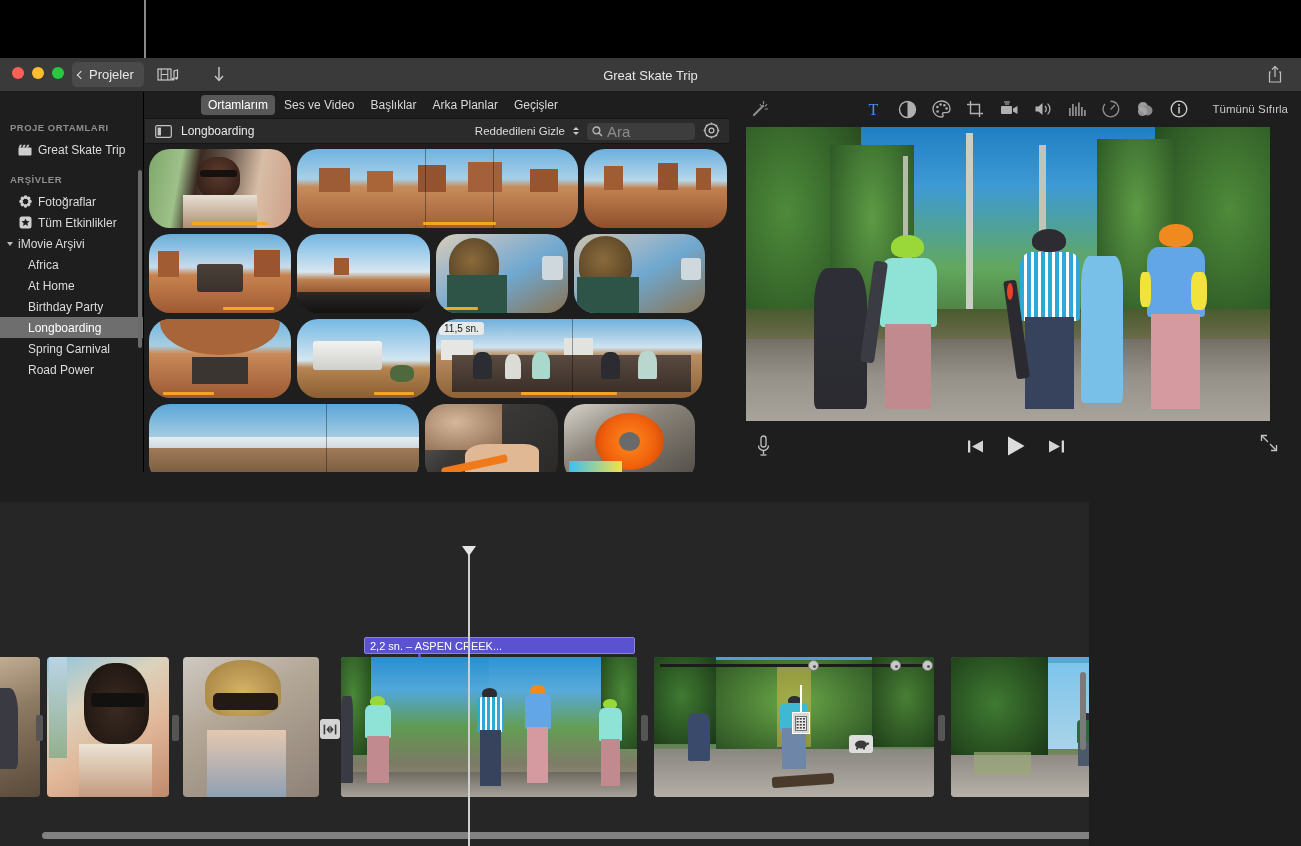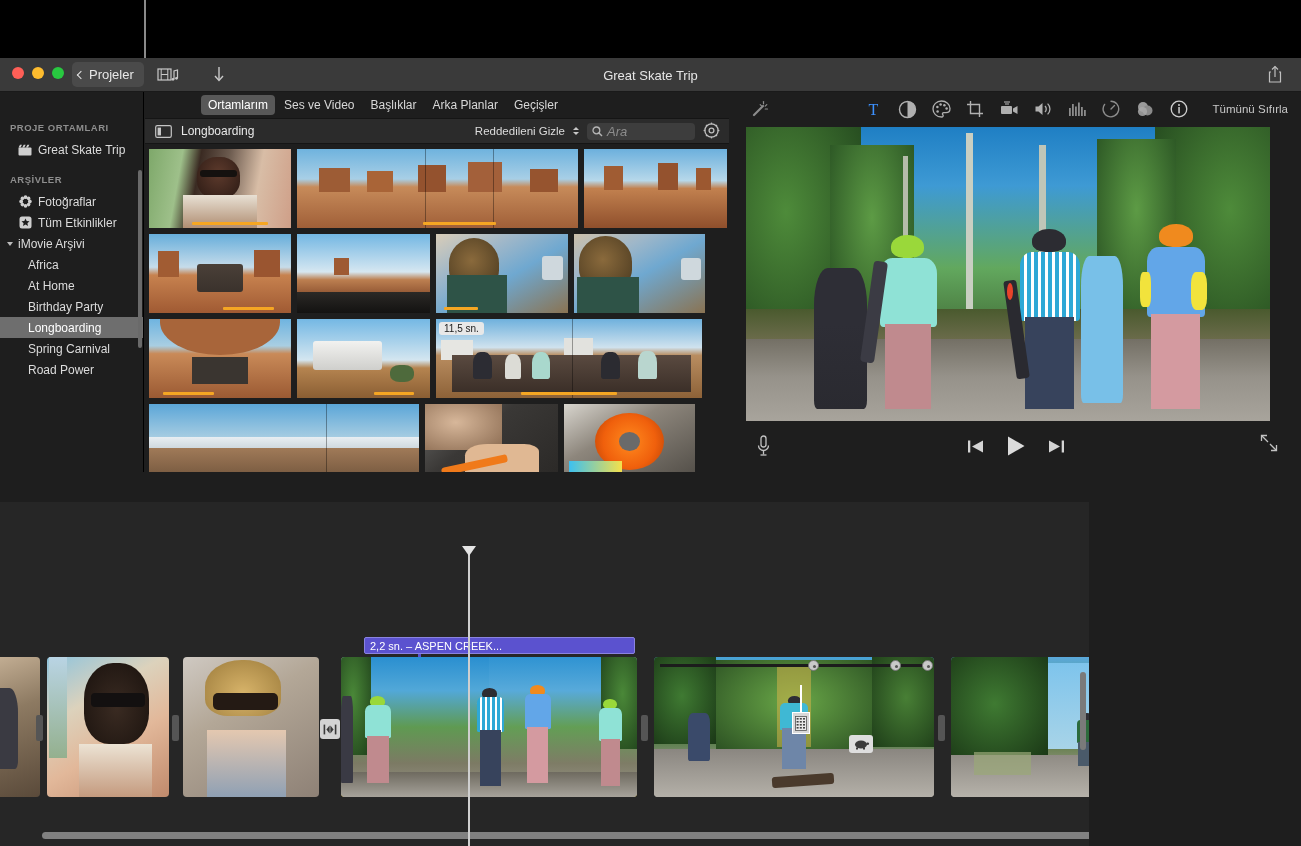--- a/index.html
+++ b/index.html
@@ -122,30 +122,30 @@
   }
   .filter-label { color: #dcdcdc; font-size: 11.5px; }
   .updown { display: flex; flex-direction: column; gap: 2px; }
   .updown i { width: 0; height: 0; border-left: 3.2px solid transparent; border-right: 3.2px solid transparent; }
   .updown i.up { border-bottom: 3.6px solid #c8c8c8; }
   .updown i.dn { border-top: 3.6px solid #c8c8c8; }
   .search-box {
     width: 108px; height: 17px; background: #3d3d3d; border-radius: 4px;
     display: flex; align-items: center; gap: 4px; padding: 0 5px;
   }
-  .search-box .ph { color: #8d8d8d; font-size: 13px; font-style: italic; }
+  .search-box .ph { color: #8d8d8d; font-size: 15px; }
   .gear-icon { width: 18px; height: 18px; }
 
   .media-grid {
     position: absolute; left: 0; top: 53px; width: 584px; height: 327px;
     background: #1e1e1e; padding: 4px 0 0 4px;
     display: flex; flex-direction: column; gap: 6px; overflow: hidden;
   }
   .m-row { display: flex; gap: 6px; height: 79px; }
-  .thumb { position: relative; height: 79px; overflow: hidden; }
+  .thumb { position: relative; height: 79px; overflow: hidden; border-radius: 21px; }
   .thumb .sel-bar {
     position: absolute; bottom: 3px; left: 50%; transform: translateX(-50%);
     height: 3px; width: 36%; background: #f5a623; border-radius: 1px;
   }
   .dur-badge {
     position: absolute; top: 3px; left: 3px;
     background: #e8e8e8; color: #1a1a1a; font-size: 10px;
     padding: 1px 5px; border-radius: 3px;
   }
   .split { position: absolute; top: 0; bottom: 0; width: 1px; background: rgba(0,0,0,0.35); }

